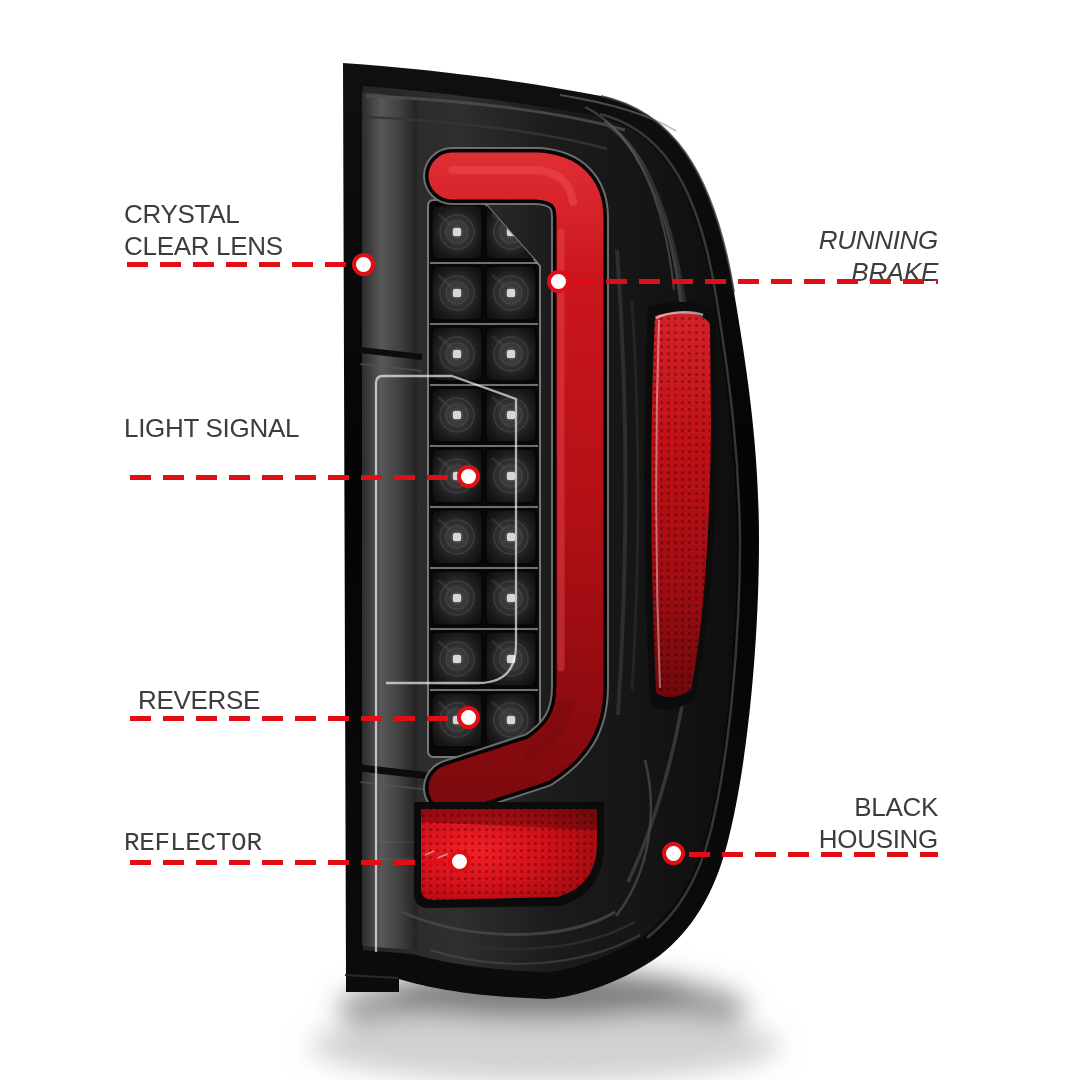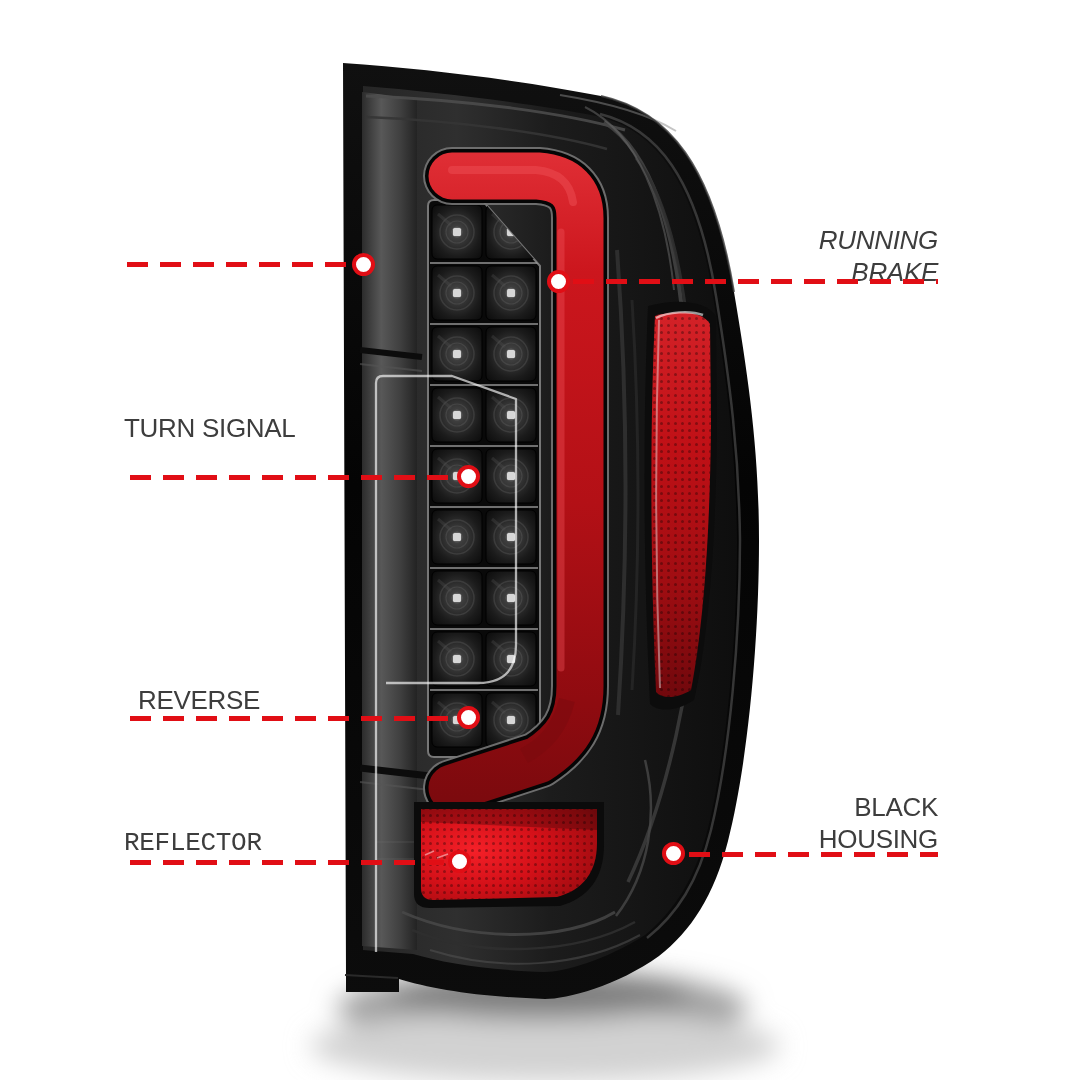--- a/index.html
+++ b/index.html
@@ -206,33 +206,35 @@
     <g>
       <path d="M414,802 L604,802 L604,845 C604,878 588,898 560,906 L430,908 Q414,908 414,894 Z" fill="#0b0b0b"></path>
       <path d="M421,809 L597,809 L597,843 C597,872 583,890 557,897 L433,900 Q421,900 421,888 Z" fill="url(#botRefl)"></path>
       <path d="M421,809 L597,809 L597,843 C597,872 583,890 557,897 L433,900 Q421,900 421,888 Z" fill="url(#dots)"></path>
       <path d="M421,809 L597,809 L597,830 L421,822 Z" fill="#000000" opacity="0.25"></path>
       <path d="M425,855 l9,-4 M437,858 l11,-4 M451,860 l9,-3" stroke="#ffffff" stroke-width="1.5" opacity="0.45"></path>
     </g>
   </svg>
 
   <div class="co-label lbl-crystal">
+    <div>CRYSTAL</div>
+    <div>CLEAR LENS</div>
   </div>
   <div class="co-line ln-crystal"></div>
   <div class="co-dot dt-crystal"></div>
 
   <div class="co-label right lbl-running">
     <div>RUNNING</div>
     <div>BRAKE</div>
   </div>
   <div class="co-line ln-running"></div>
   <div class="co-dot dt-running"></div>
 
   <div class="co-label lbl-brake">
-    <div>TURN SIGNAL</div>
+    <div>LIGHT SIGNAL</div>
   </div>
   <div class="co-line ln-brake"></div>
   <div class="co-dot dt-brake"></div>
 
   <div class="co-label lbl-reverse">
     <div>REVERSE</div>
   </div>
   <div class="co-line ln-reverse"></div>
   <div class="co-dot dt-reverse"></div>
 

